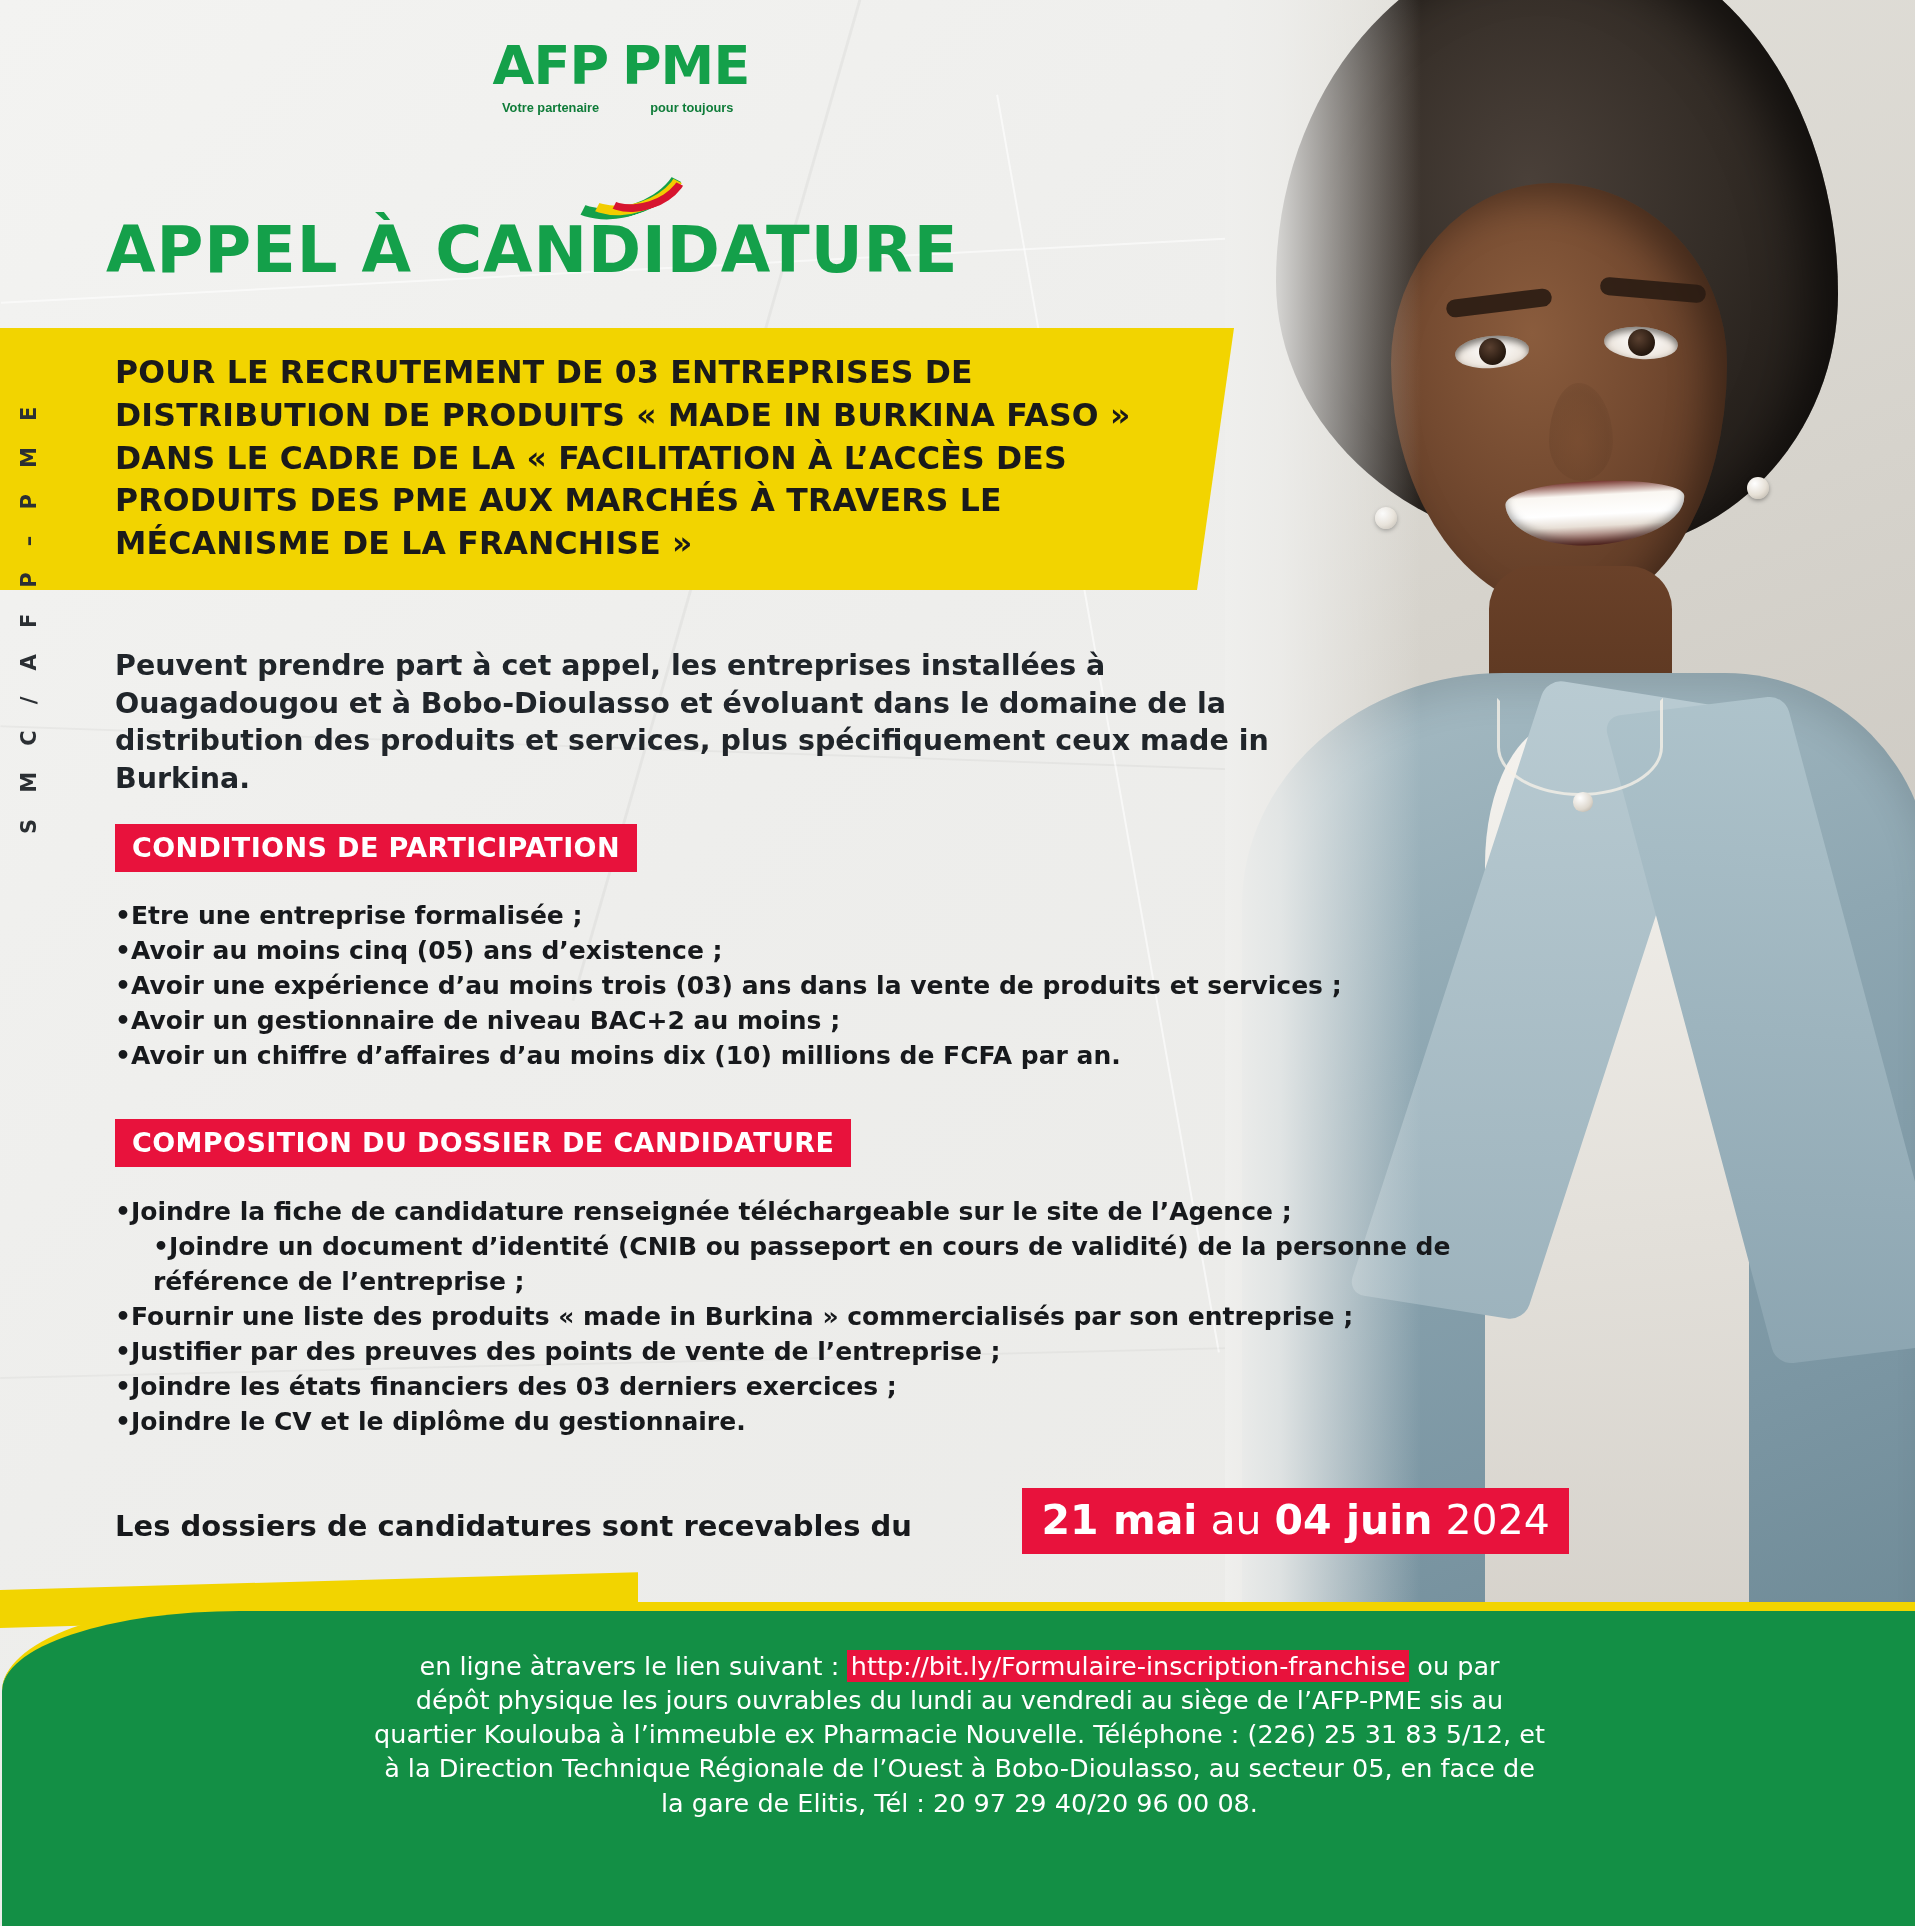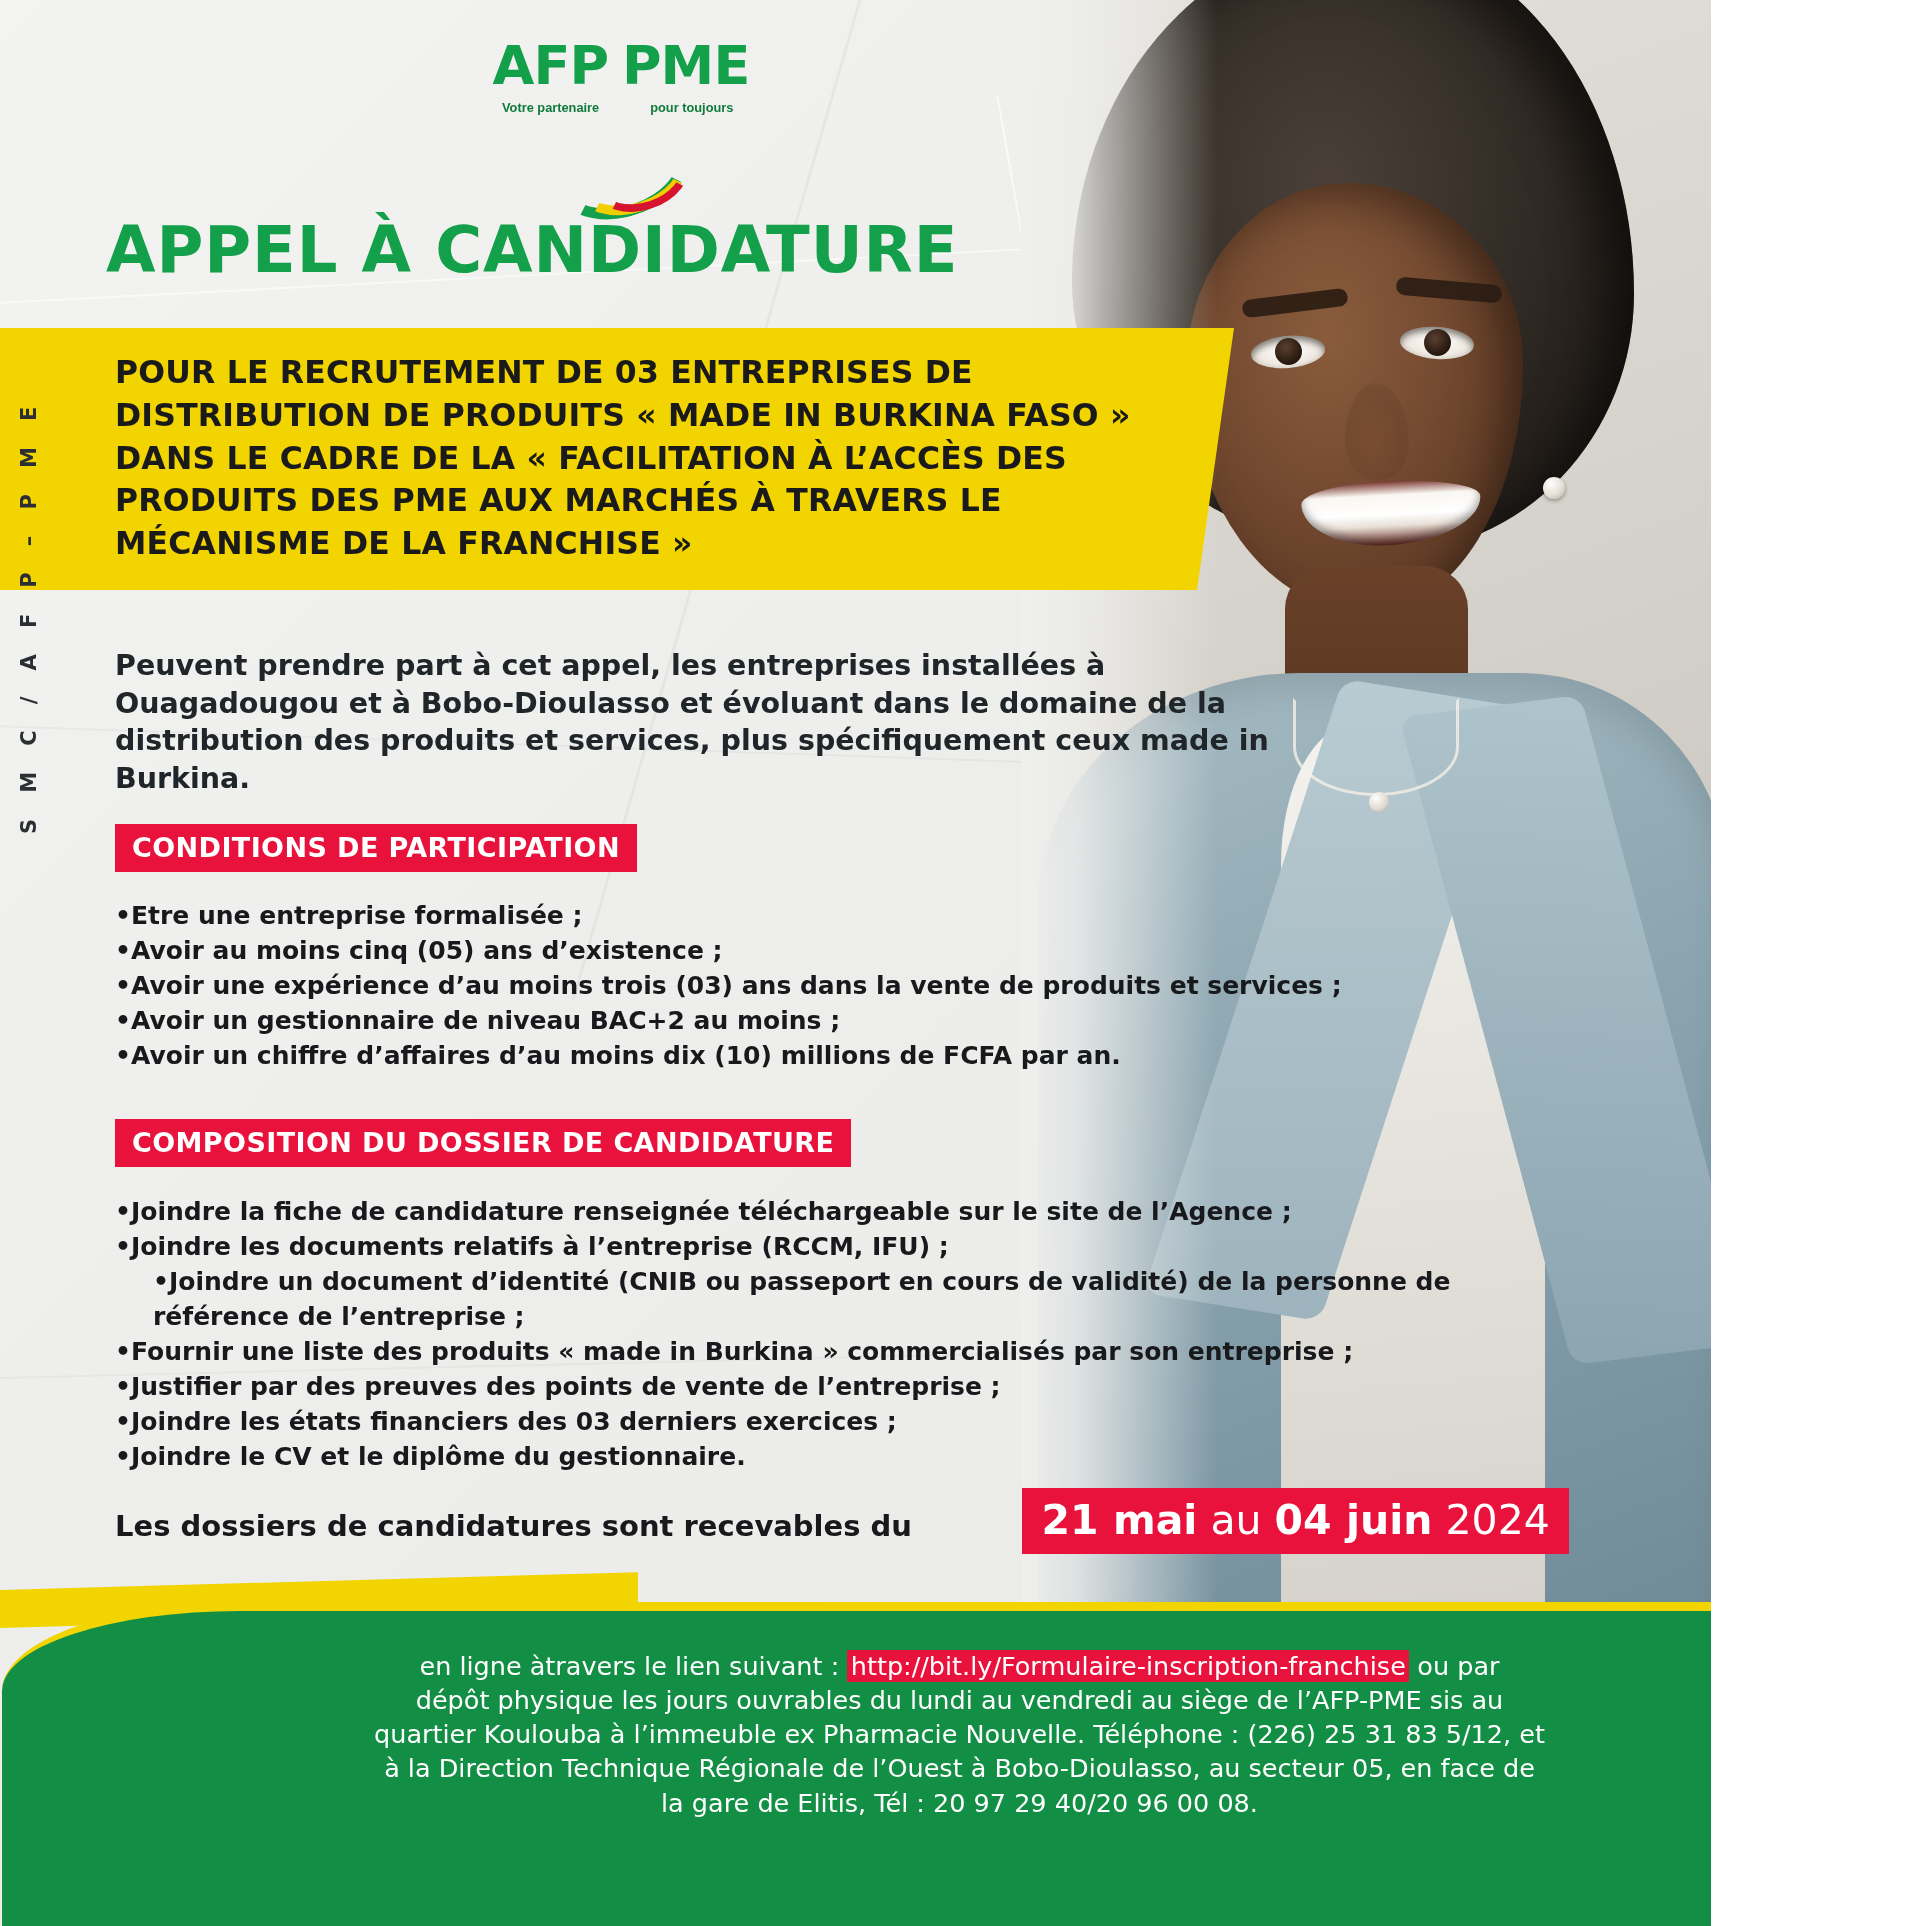--- a/index.html
+++ b/index.html
@@ -7,21 +7,21 @@
   html, body {
     width: 1915px;
     height: 1926px;
     font-family: "Liberation Sans", sans-serif;
     background: #ffffff;
     overflow: hidden;
   }
 
   #poster {
     position: relative;
-    width: 1711px;
+    width: 1915px;
     height: 1926px;
     background: linear-gradient(135deg, #f3f3f1 0%, #eeeeec 40%, #e9e9e6 100%);
     overflow: hidden;
   }
 
   
   .crease {
     position: absolute;
     background: rgba(255,255,255,0.55);
     transform-origin: center;
@@ -415,21 +415,20 @@
     <div class="li">•Etre une entreprise formalisée ;</div>
     <div class="li">•Avoir au moins cinq (05) ans d’existence ;</div>
     <div class="li">•Avoir une expérience d’au moins trois (03) ans dans la vente de produits et services ;</div>
     <div class="li">•Avoir un gestionnaire de niveau BAC+2 au moins ;</div>
     <div class="li">•Avoir un chiffre d’affaires d’au moins dix (10) millions de FCFA par an.</div>
   </div>
 
   <div class="sec-head" id="sec-composition">COMPOSITION DU DOSSIER DE CANDIDATURE</div>
   <div class="bullets" id="list-composition">
     <div class="li">•Joindre la fiche de candidature renseignée téléchargeable sur le site de l’Agence ;</div>
-    <div class="li">•Joindre les documents relatifs à l’entreprise (RCCM, IFU) ;</div>
     <div class="li wrap">•Joindre un document d’identité (CNIB ou passeport en cours de validité) de la personne de référence de l’entreprise ;</div>
     <div class="li">•Fournir une liste des produits « made in Burkina » commercialisés par son entreprise ;</div>
     <div class="li">•Justifier par des preuves des points de vente de l’entreprise ;</div>
     <div class="li">•Joindre les états financiers des 03 derniers exercices ;</div>
     <div class="li">•Joindre le CV et le diplôme du gestionnaire.</div>
   </div>
 
   <div id="deadline-line">Les dossiers de candidatures sont recevables du</div>
   <div id="deadline-badge">
     <span class="b">21 mai</span>

